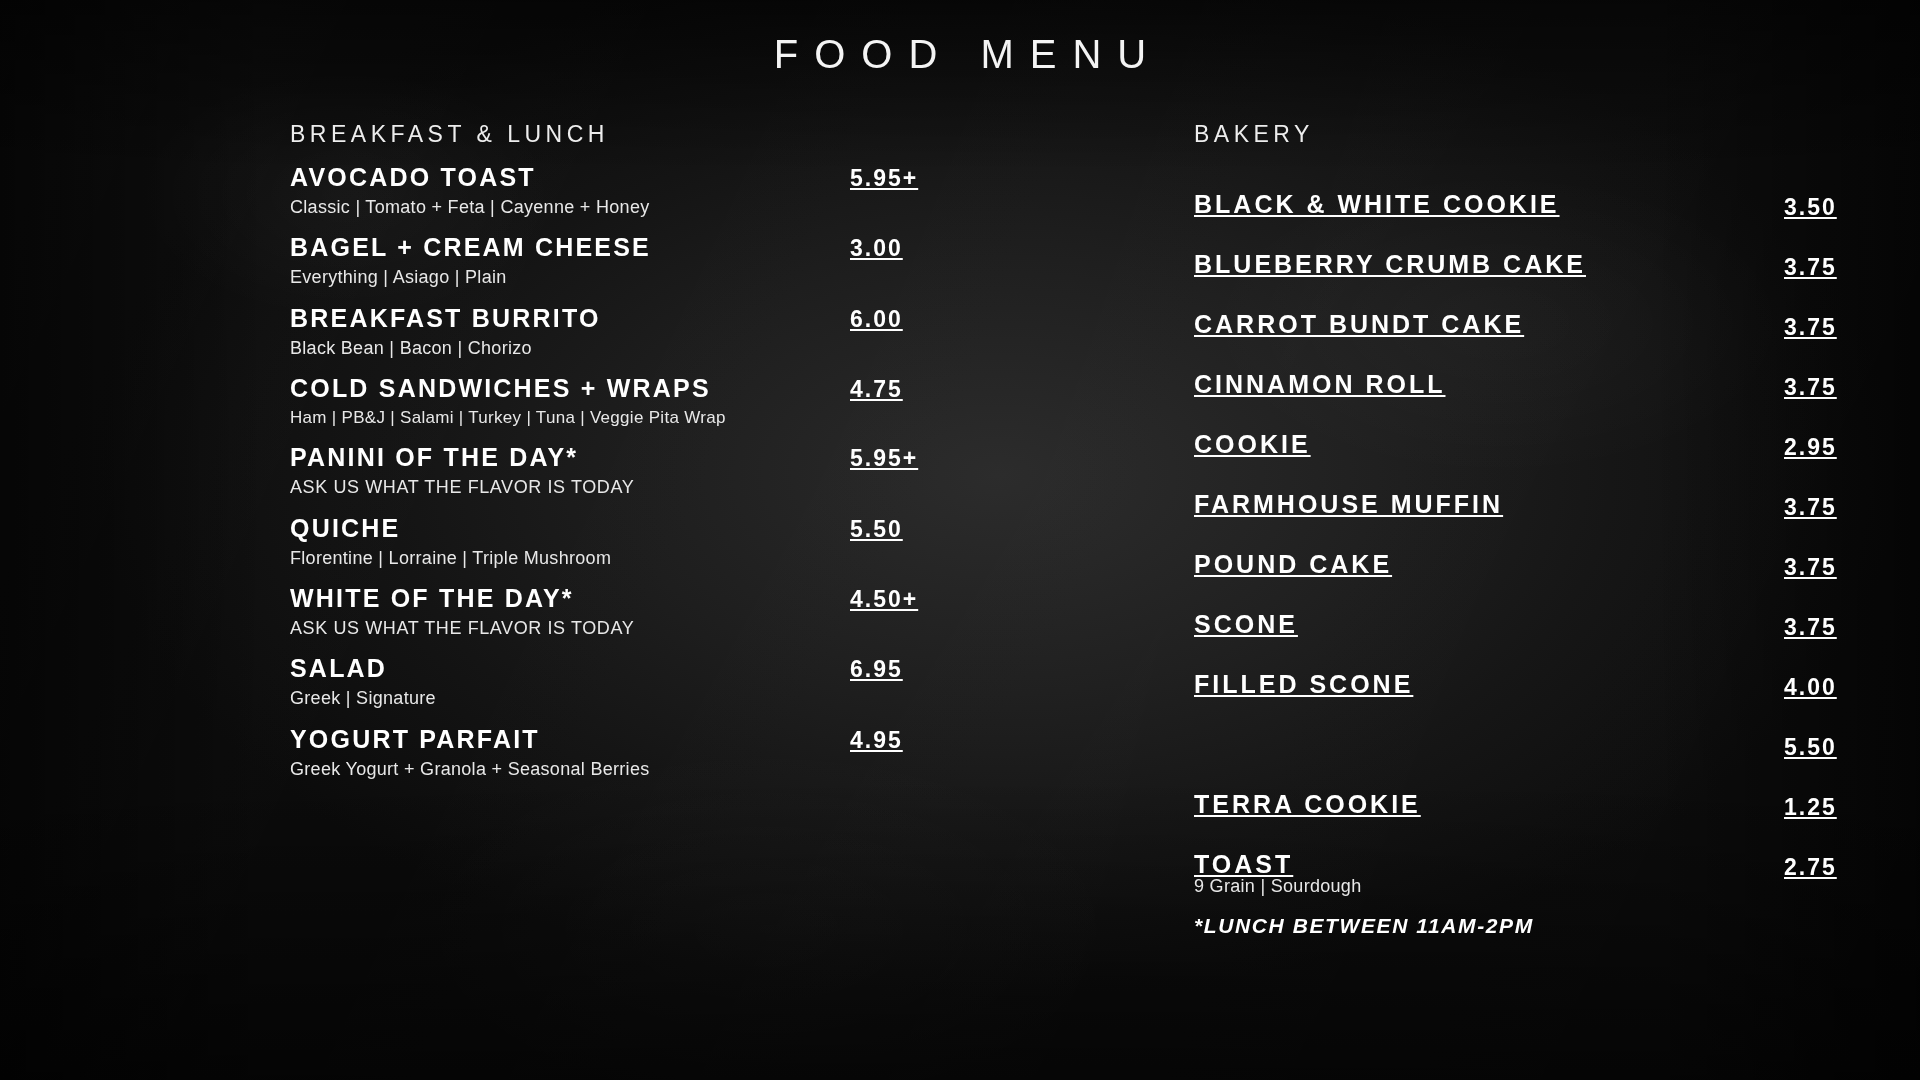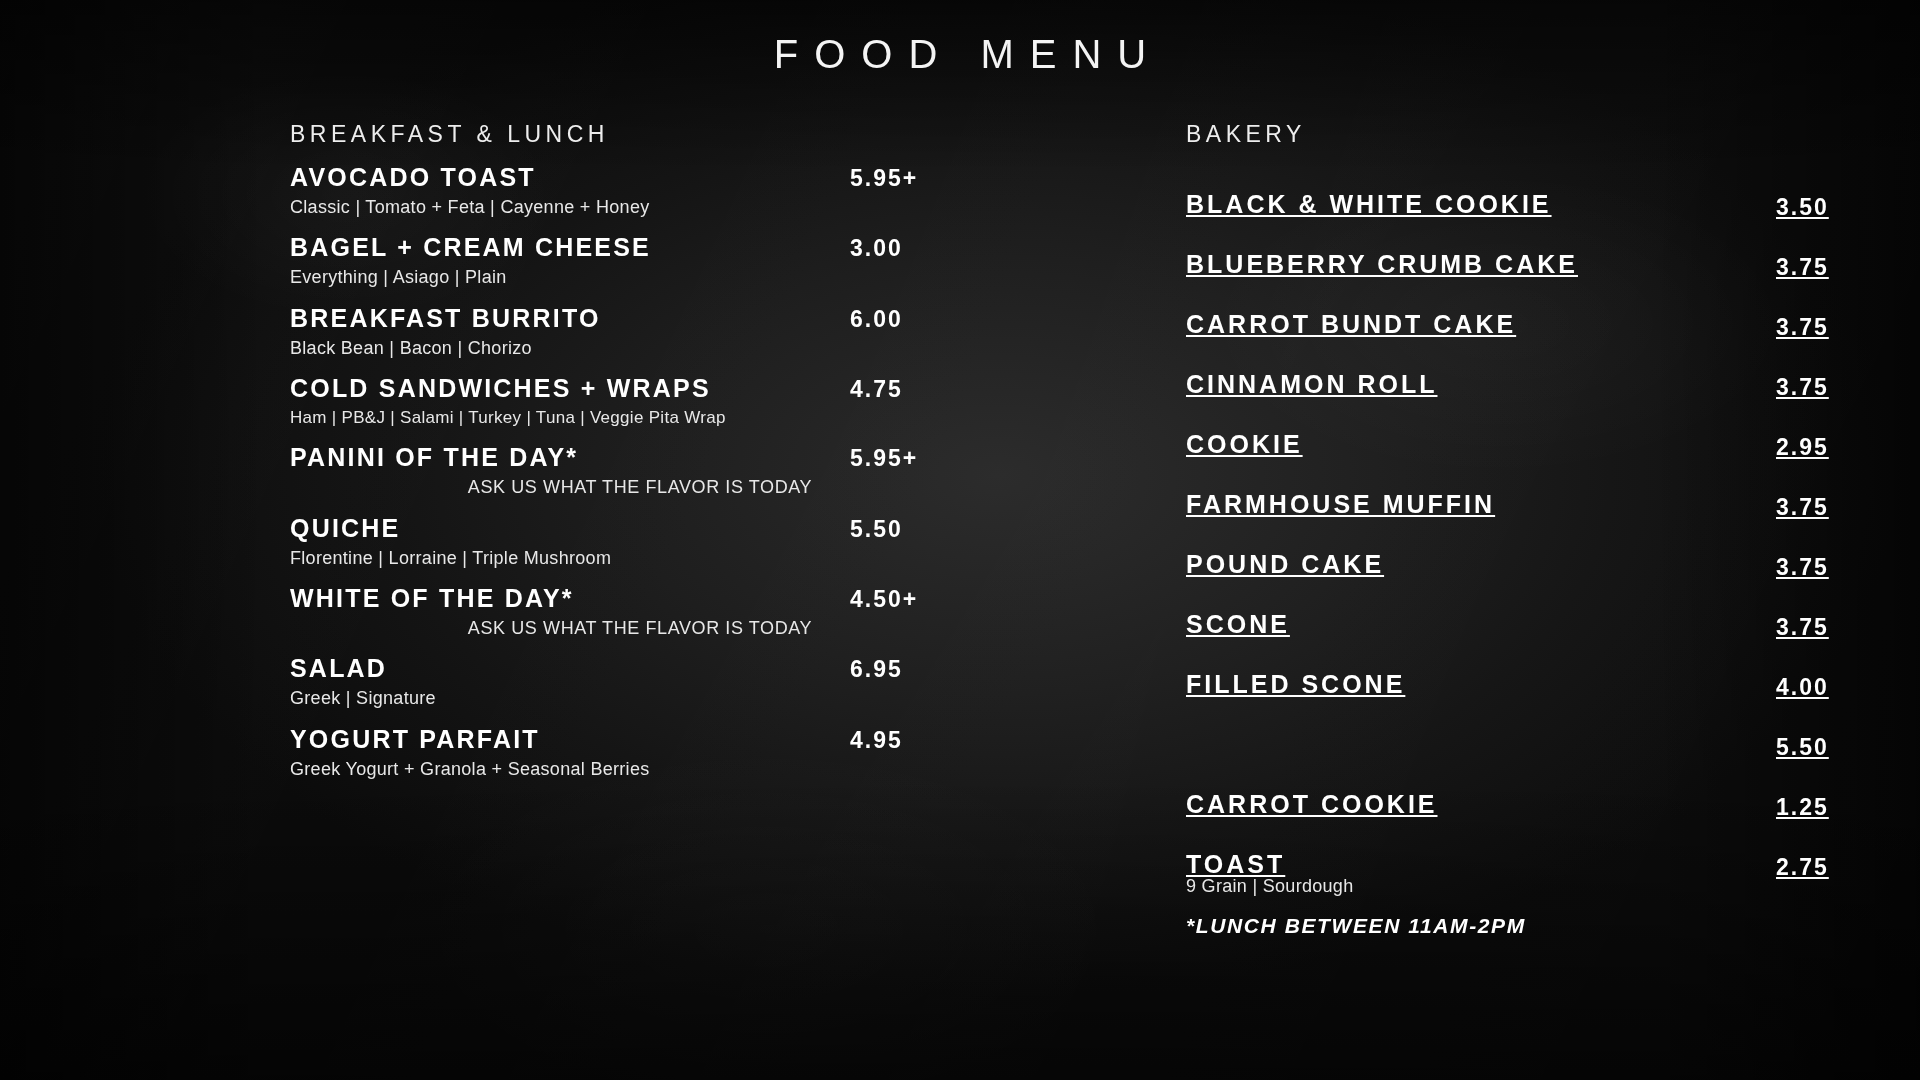--- a/index.html
+++ b/index.html
@@ -60,21 +60,21 @@
     font-weight: 300;
     letter-spacing: 16px;
     padding-top: 32px;
     text-indent: 16px;
     color: #f4f4f4;
   }
 
   .columns {
     display: flex;
     padding: 44px 90px 0 290px;
-    gap: 0;
+    gap: 8px;
   }
 
   .col-left { width: 700px; flex: 0 0 700px; }
   .col-right { width: 700px; flex: 0 0 700px; margin-left: 196px; }
 
   .section-head {
     font-size: 23px;
     font-weight: 300;
     letter-spacing: 4.5px;
     color: #ededed;
@@ -112,27 +112,26 @@
     font-size: 18px;
     font-weight: 400;
     letter-spacing: 0.3px;
     color: #e8e8e8;
     margin-top: 2px;
     line-height: 1.3;
   }
 
   .item-desc.caps {
     letter-spacing: 0.6px;
-    text-align: center;
   }
 
   
   .col-left .item-price { width: 108px; text-align: left; }
   .col-left .item-row { padding-right: 0; }
-  .col-left .price-slot { width: 140px; flex: 0 0 140px; }
+  .col-left .price-slot { width: 140px; flex: 0 0 140px; text-decoration: underline; }
 
   .col-right .price-slot { width: 110px; flex: 0 0 110px; }
 
   .bakery .item { margin-bottom: 0; }
   .bakery .item-row { height: 60px; align-items: flex-end; text-decoration: underline; }
   .bakery .item-name { letter-spacing: 3px; }
 
   .footnote {
     margin-top: 16px;
     font-size: 21px;
@@ -319,21 +318,21 @@
 
           <div class="item">
             <div class="item-row">
               <span class="spacer"></span>
               <span class="item-price price-slot">5.50</span>
             </div>
           </div>
 
           <div class="item">
             <div class="item-row">
-              <span class="item-name">CARROT COOKIE</span>
+              <span class="item-name">TERRA COOKIE</span>
               <span class="spacer"></span>
               <span class="item-price price-slot">1.25</span>
             </div>
           </div>
 
           <div class="item">
             <div class="item-row">
               <span class="item-name">TOAST</span>
               <span class="spacer"></span>
               <span class="item-price price-slot">2.75</span>

